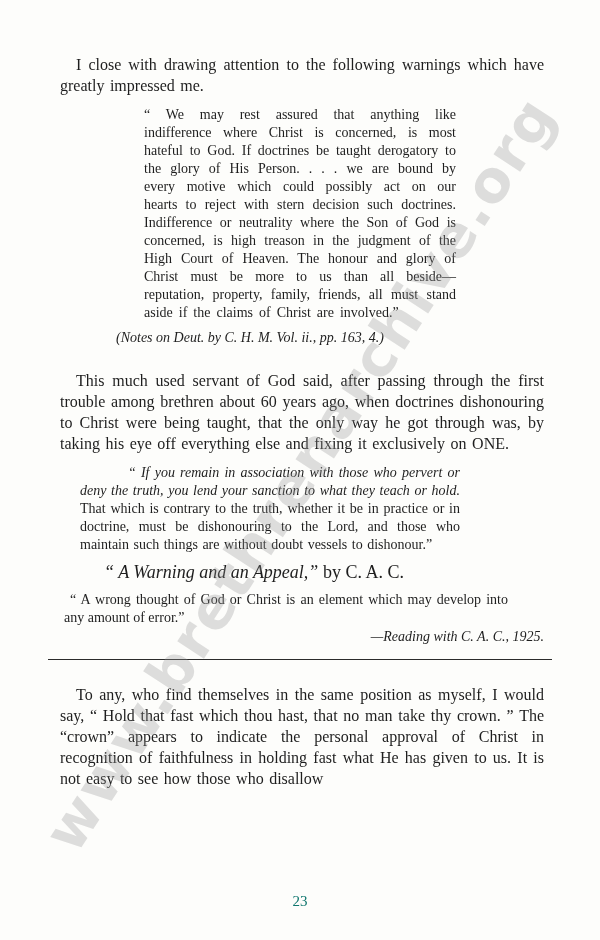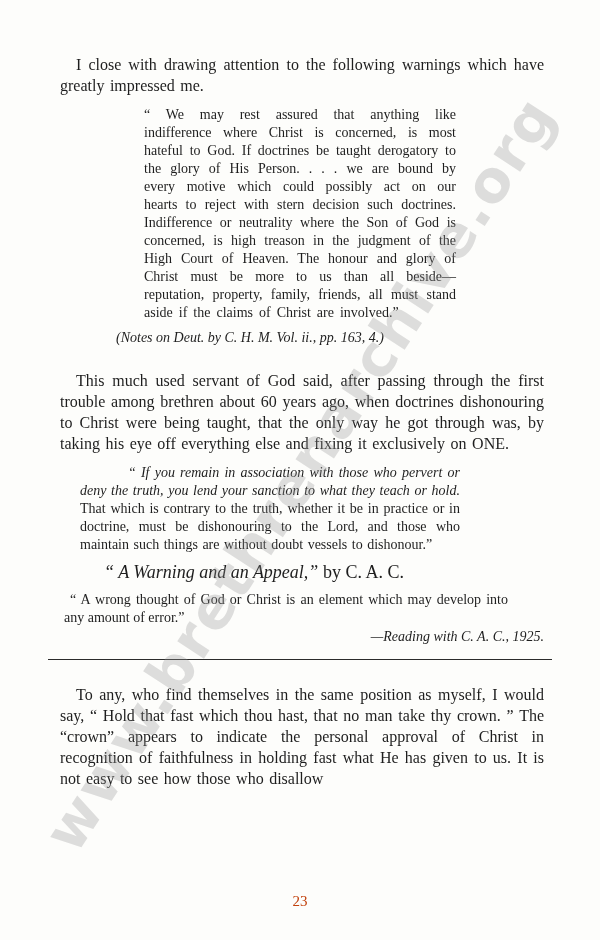--- a/index.html
+++ b/index.html
@@ -109,21 +109,21 @@
     margin: 6px -8px 16px -12px;
   }
   .page-number {
     position: absolute;
     z-index: 2;
     bottom: 30px;
     left: 0;
     right: 0;
     text-align: center;
     font-size: 15px;
-    color: #c2410c;
+    color: #0f766e;
   }
 </style>
 </head>
 <body>
 
 <div class="page">
 
   <div class="watermark">www.brethrenarchive.org</div>
 
   <p class="body-para indent">I close with drawing attention to the following warnings which have greatly impressed me.</p>

